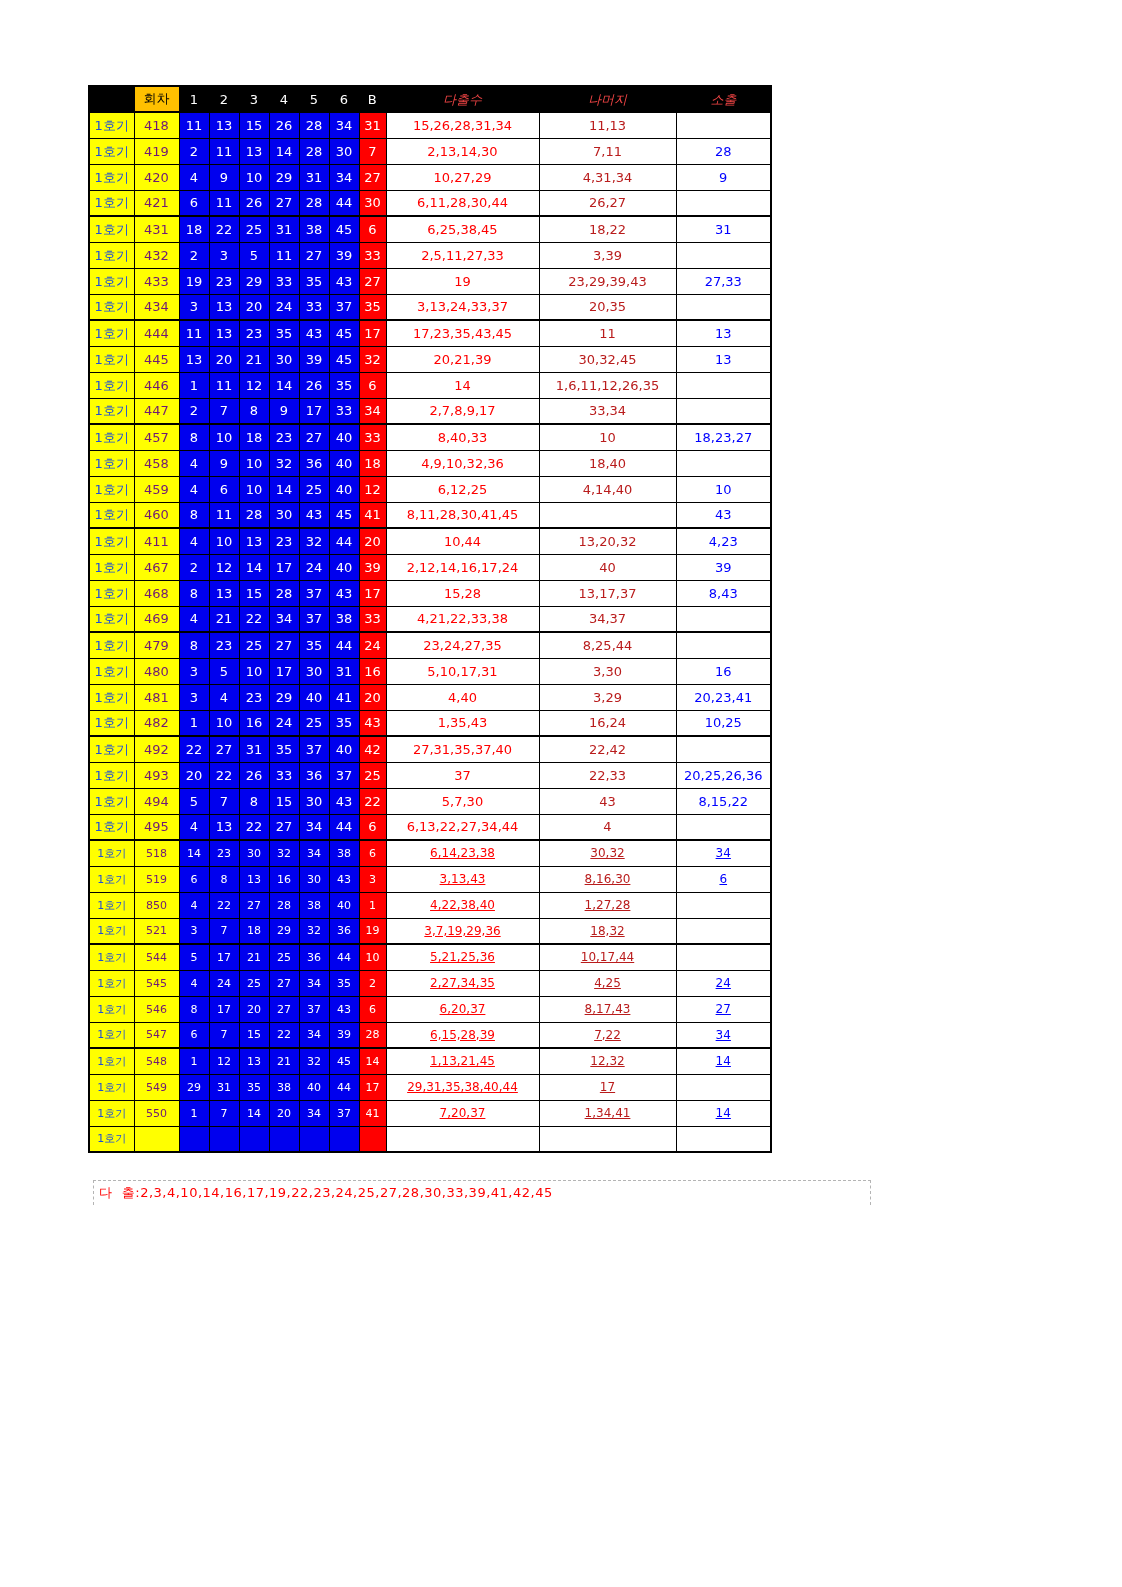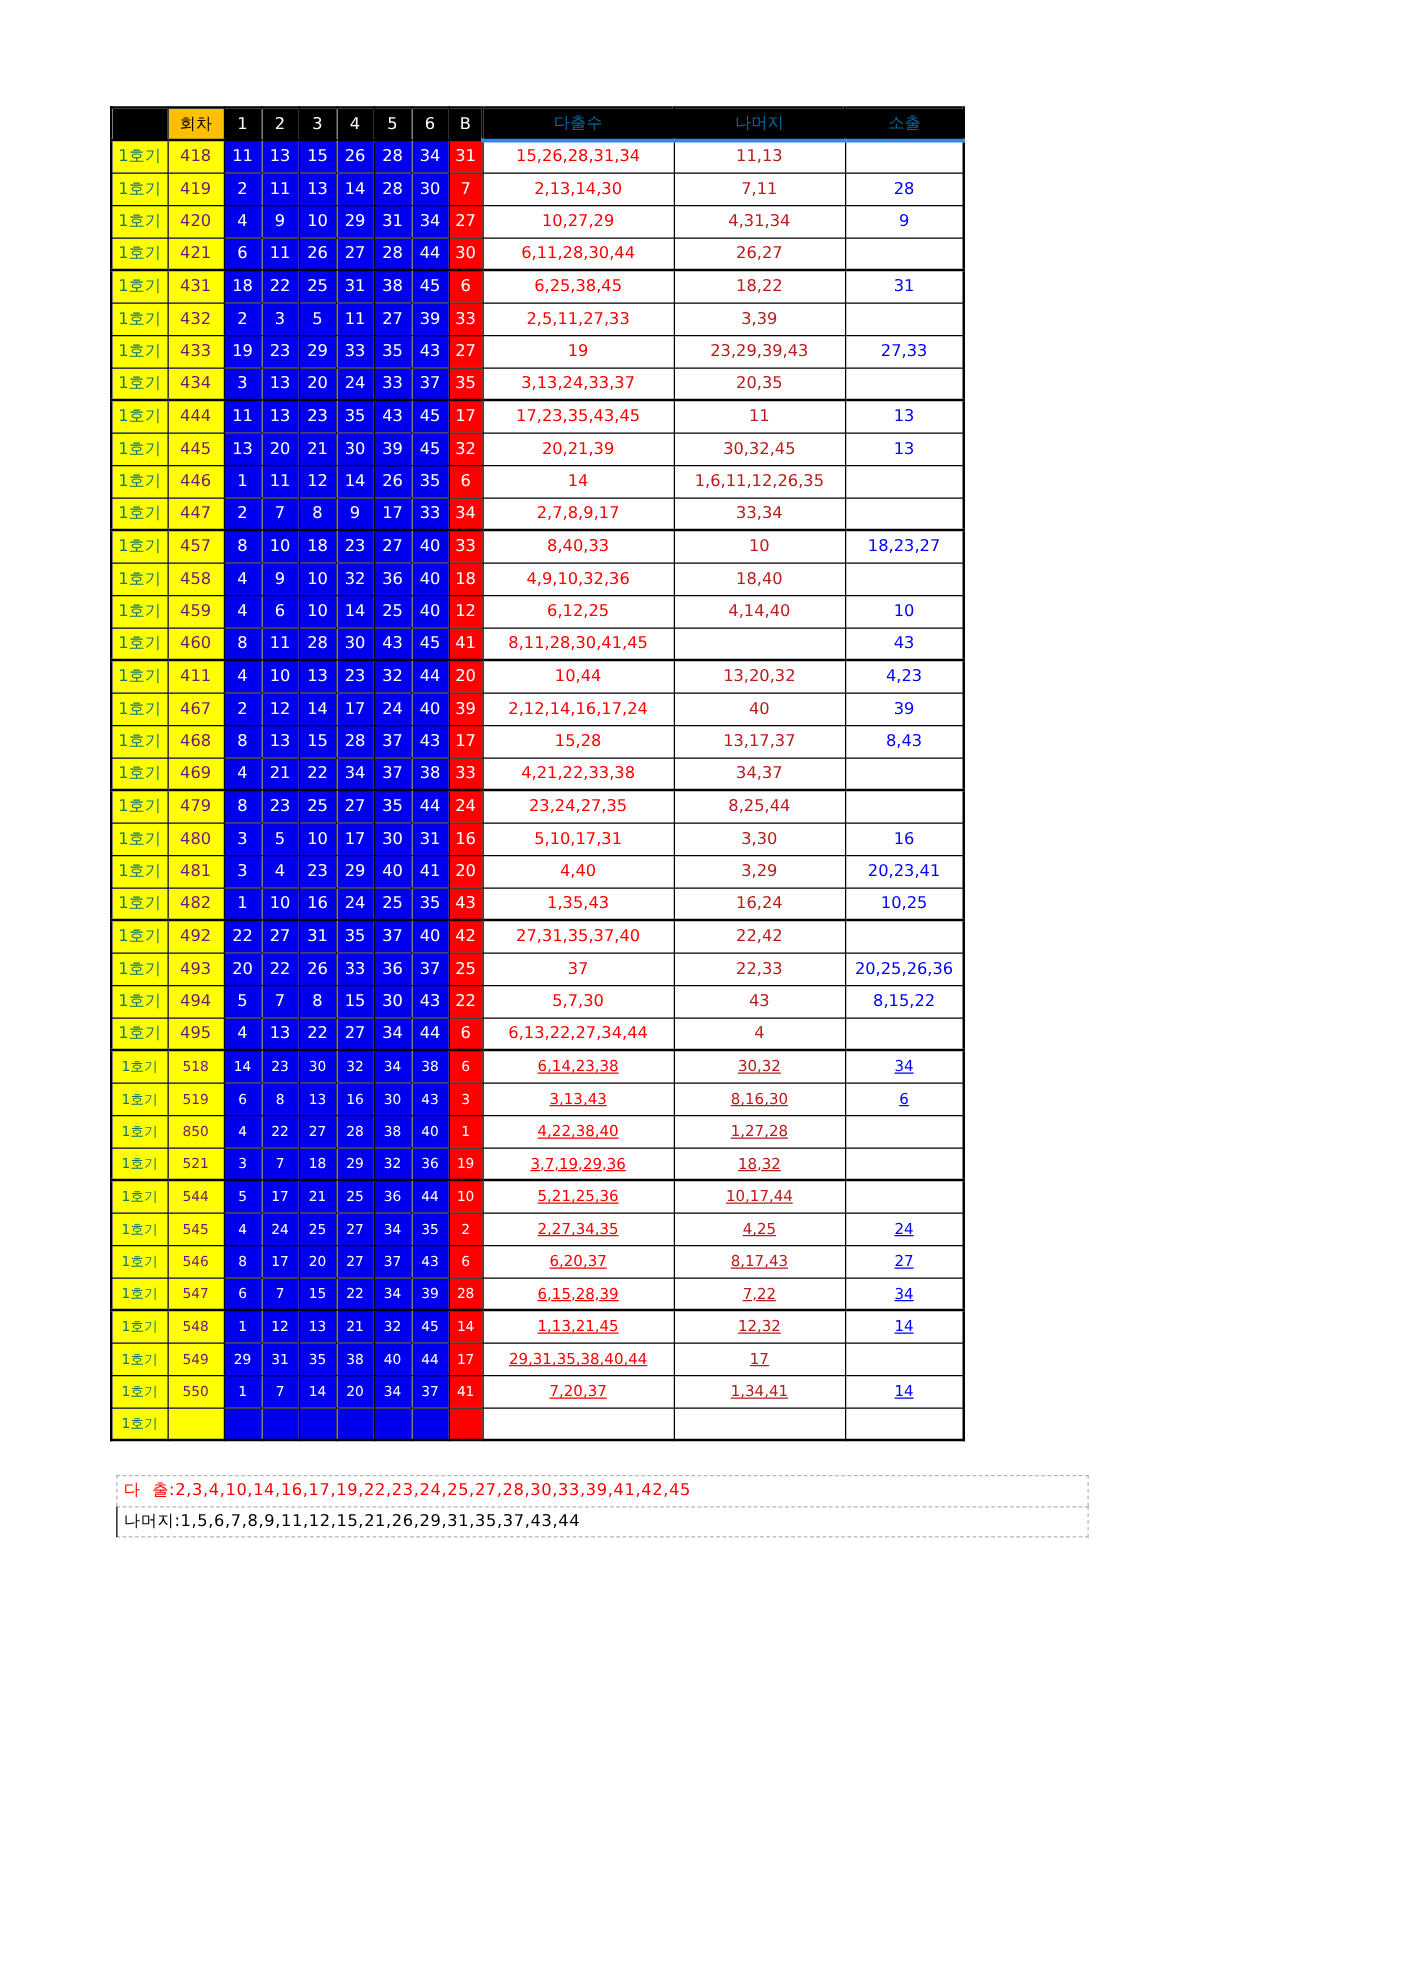--- a/index.html
+++ b/index.html
@@ -9,30 +9,30 @@
   table.sheet{position:absolute;left:88px;top:85px;border-collapse:collapse;table-layout:fixed;
               border:2px solid #000;}
   table.sheet td{padding:0;margin:0;height:26px;text-align:center;vertical-align:middle;
                  font-size:13px;line-height:1;white-space:nowrap;overflow:hidden;
                  border:1px solid #000;box-sizing:border-box;}
   
   thead td{background:var(--hblack);color:#fff;height:27px;border:1px solid #000;}
   thead td.corner{background:var(--hblack);}
   thead td.round-h{background:var(--orange);color:#000;font-family:Liberation Mono, monospace;}
   
-  td.machine{background:var(--yellow);color:#0f766e;border-left:2px solid #000;border-right:2px solid #000;}
+  td.machine{background:var(--yellow);color:#1d4ed8;border-left:2px solid #000;border-right:2px solid #000;}
   td.round{background:var(--yellow);color:#701a75;border-right:2px solid #000;}
   td.num{background:var(--blue);color:#fff;}
   td.bonus{background:var(--red);color:#fff;}
   td.freq,td.rem,td.rare{background:#fff;border-top:1px solid var(--grey);border-bottom:1px solid var(--grey);}
   td.freq{color:var(--redtext);border-left:2px solid #000;border-right:2px solid #000;}
   td.rem{color:#b91c1c;border-right:2px solid #000;}
   td.rare{color:var(--bluetext);border-right:2px solid #000;}
-  thead td.freq,thead td.rem,thead td.rare{color:#0369a1;background:var(--hblack);
-        border-top:1px solid #000;border-bottom:3px solid #3b82f6;}
+  thead td.freq,thead td.rem,thead td.rare{color:#ef4444;background:var(--hblack);
+        border-top:1px solid #000;border-bottom:1px solid #3b82f6;font-style:italic;}
   thead td.freq{border-left:2px solid #000;border-right:2px solid #000;}
   thead td.rem,thead td.rare{border-right:2px solid #000;}
   
   tr.gs td{border-top:2px solid #000;}
   tbody tr:first-child td{border-top:2px solid #000;}
   
   tr.sm td{font-size:11px;}
   tr.sm td.freq,tr.sm td.rem,tr.sm td.rare{font-size:12px;text-decoration:underline;}
 
   
@@ -636,16 +636,15 @@
           <td class="bonus"></td>
           <td class="freq"></td>
           <td class="rem"></td>
           <td class="rare"></td>
         </tr>
       </tbody>
   </table>
 
   <div class="legend">
     <div class="lrow" style="color: rgb(255, 0, 0);">다  출:2,3,4,10,14,16,17,19,22,23,24,25,27,28,30,33,39,41,42,45</div>
-    <div class="lrow last" style="color: rgb(0, 0, 0);">나머지:1,5,6,7,8,9,11,12,15,21,26,29,31,35,37,43,44</div>
   </div>
 
 </div>
 
 </body></html>

